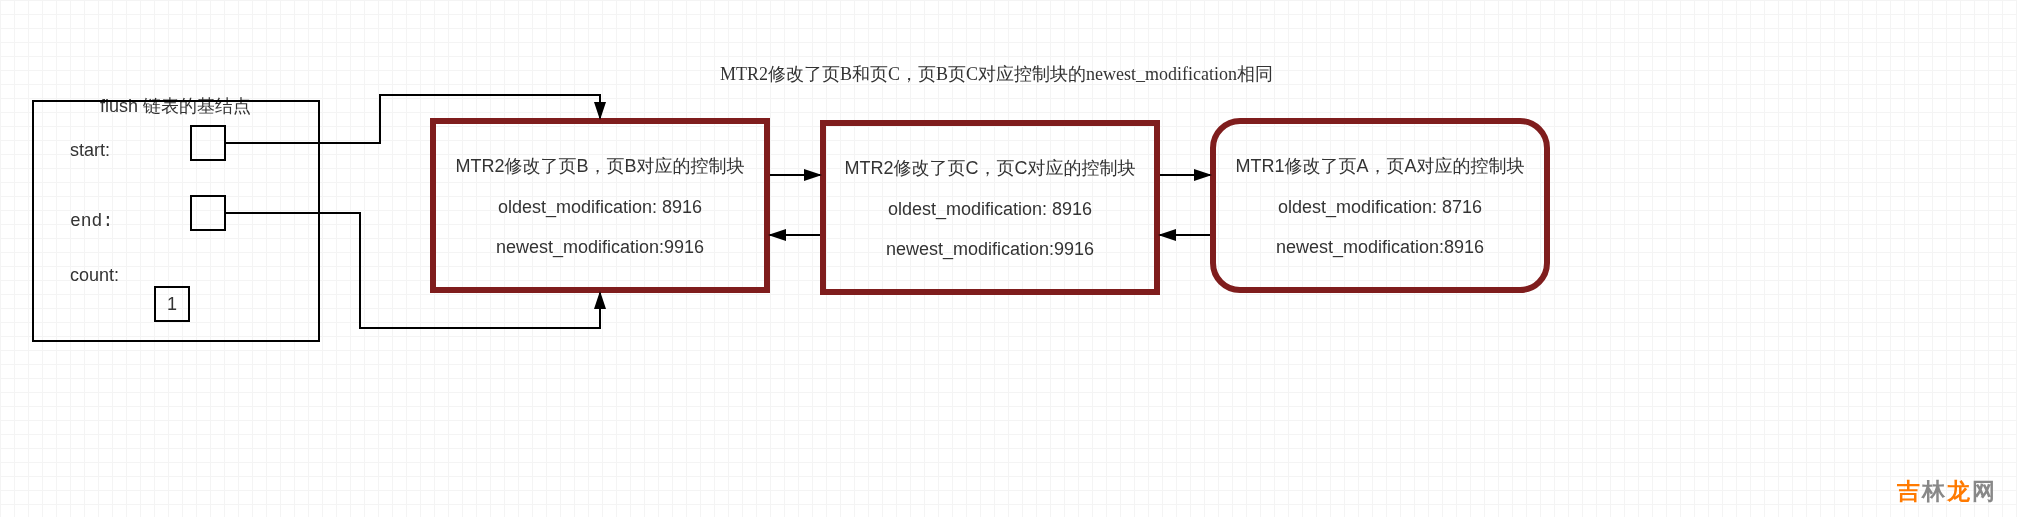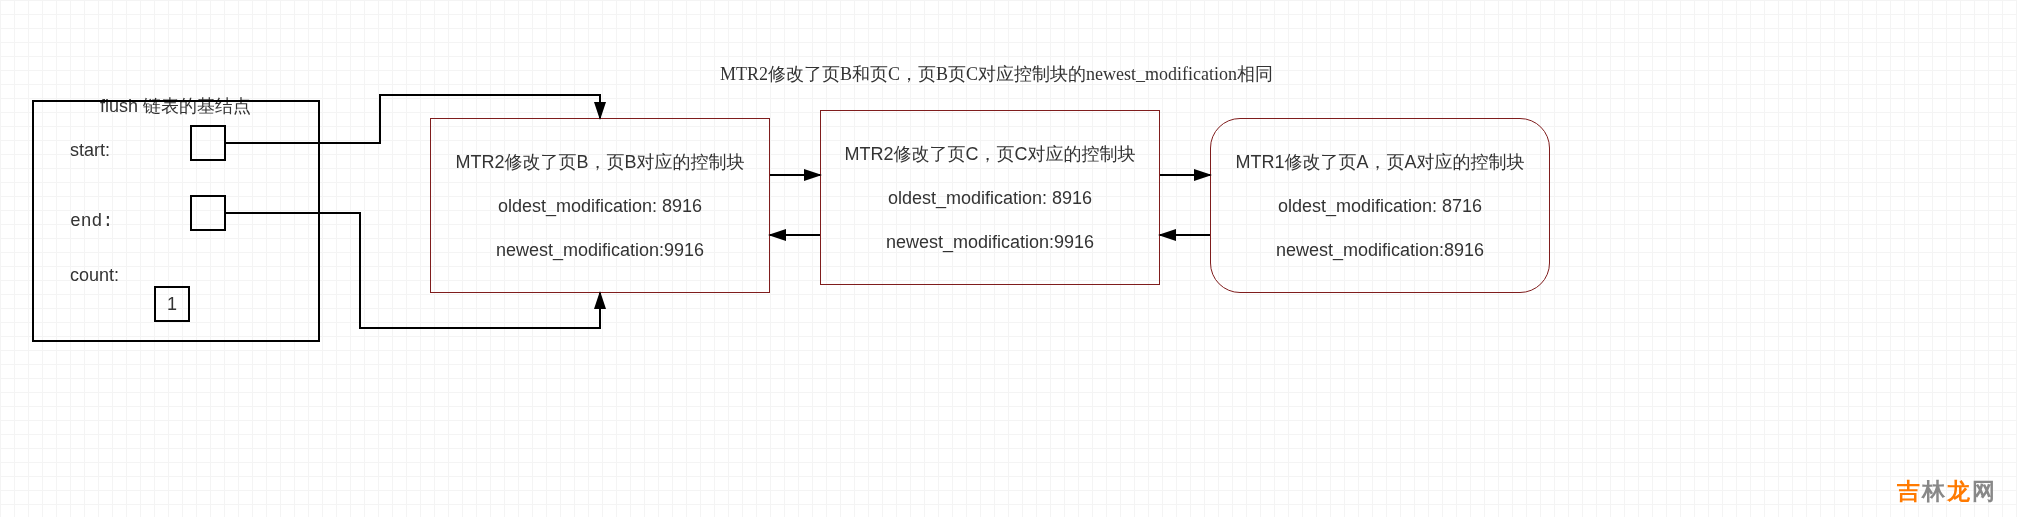--- a/index.html
+++ b/index.html
@@ -19,21 +19,21 @@
     position: relative;
   }
   .label { position: absolute; white-space: nowrap; }
   .box {
     position: absolute;
     border: 2px solid #000;
     background: transparent;
   }
   .node {
     position: absolute;
-    border: 1px solid #7f1d1d;
+    border: 6px solid #7f1d1d;
     display: flex;
     flex-direction: column;
     align-items: center;
     justify-content: space-around;
     padding: 20px 10px;
   }
   .node-line { text-align: center; white-space: nowrap; }
   .row {
     position: absolute;
     display: flex;
@@ -85,21 +85,21 @@
   <span class="rlabel">count:</span>
   <span class="smallbox">1</span>
 </div>
 
 <div class="node" style="left:430px; top:118px; width:340px; height:175px;">
   <div class="node-line">MTR2修改了页B，页B对应的控制块</div>
   <div class="node-line">oldest_modification: 8916</div>
   <div class="node-line">newest_modification:9916</div>
 </div>
 
-<div class="node" style="left:820px; top:110px; width:340px; height:175px;">
+<div class="node" style="left:820px; top:120px; width:340px; height:175px;">
   <div class="node-line">MTR2修改了页C，页C对应的控制块</div>
   <div class="node-line">oldest_modification: 8916</div>
   <div class="node-line">newest_modification:9916</div>
 </div>
 
 <div class="node" style="left:1210px; top:118px; width:340px; height:175px;border-radius:30px;">
   <div class="node-line">MTR1修改了页A，页A对应的控制块</div>
   <div class="node-line">oldest_modification: 8716</div>
   <div class="node-line">newest_modification:8916</div>
 </div>

